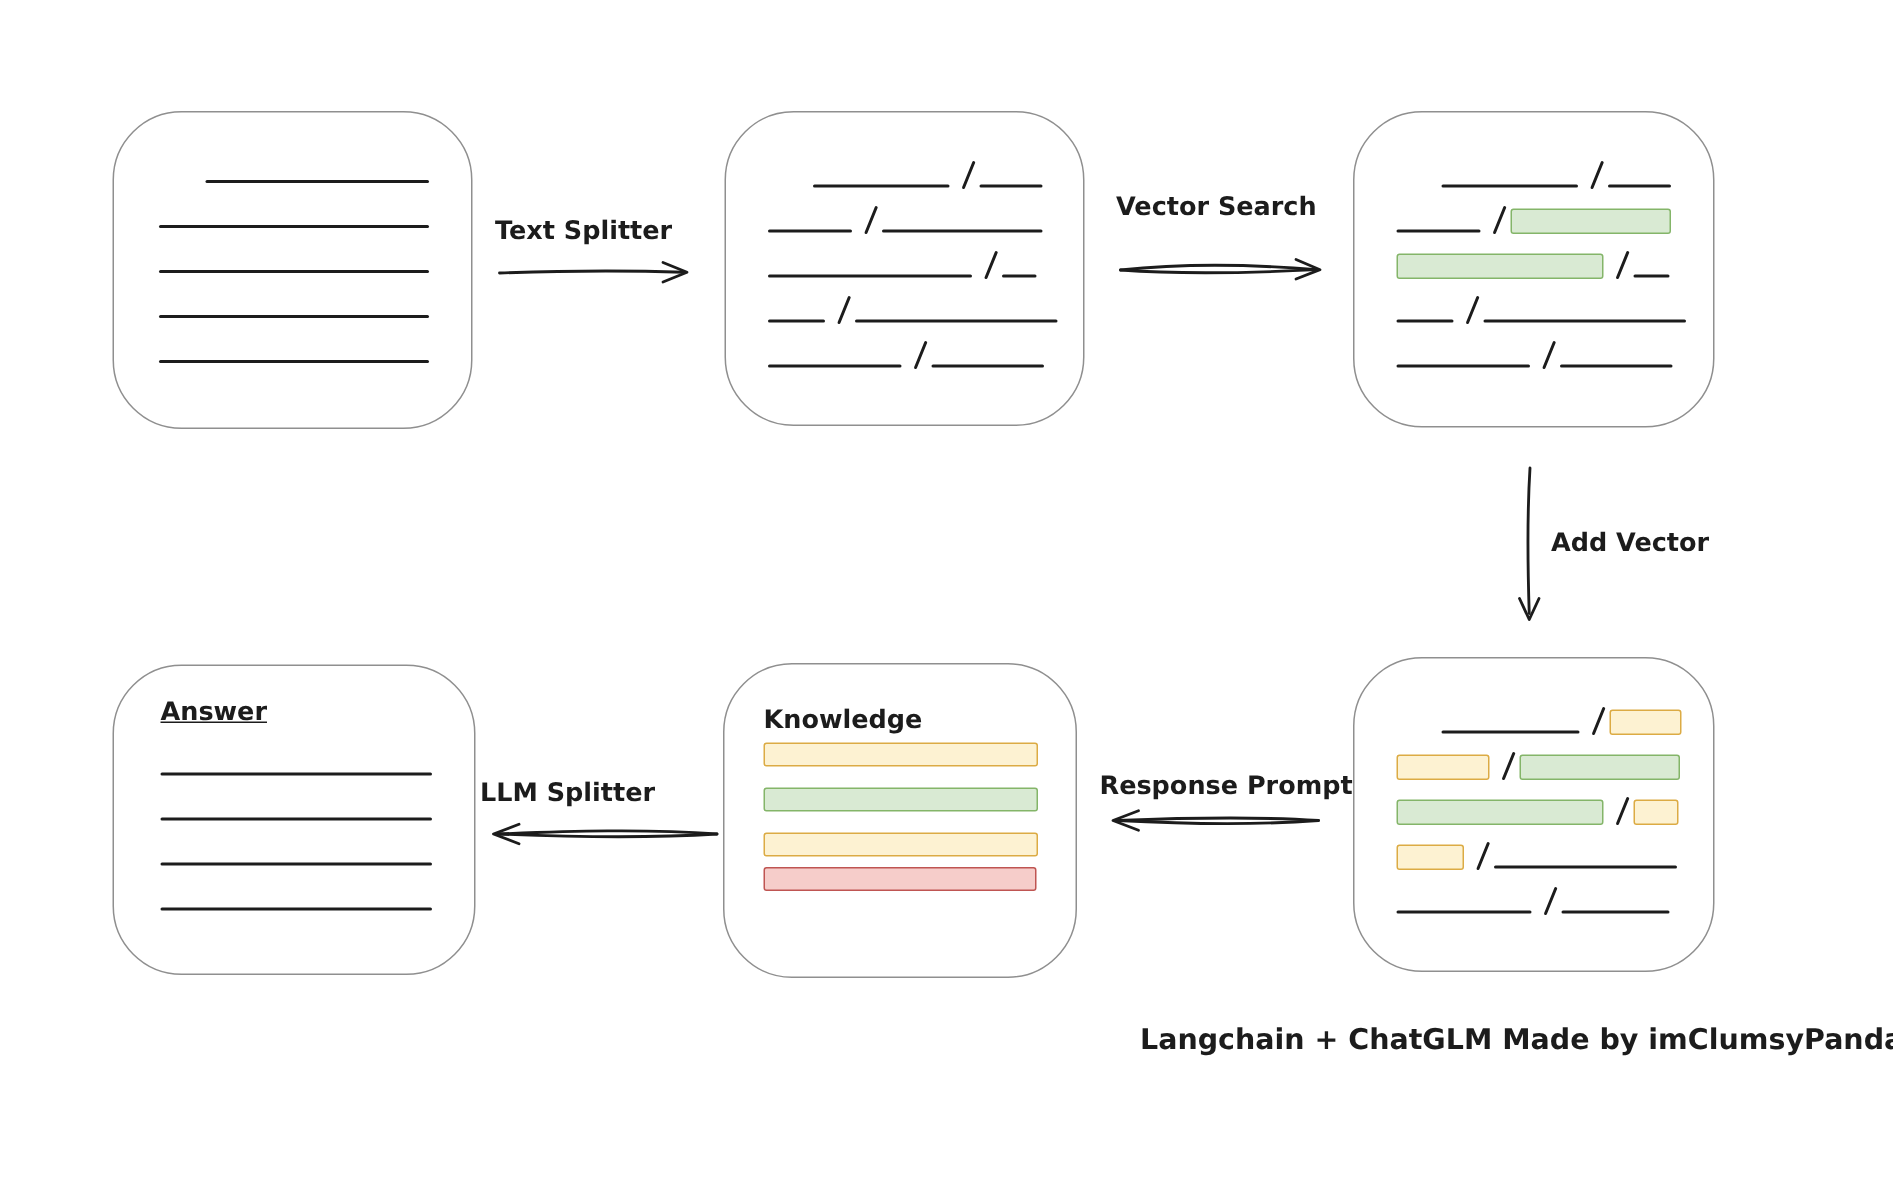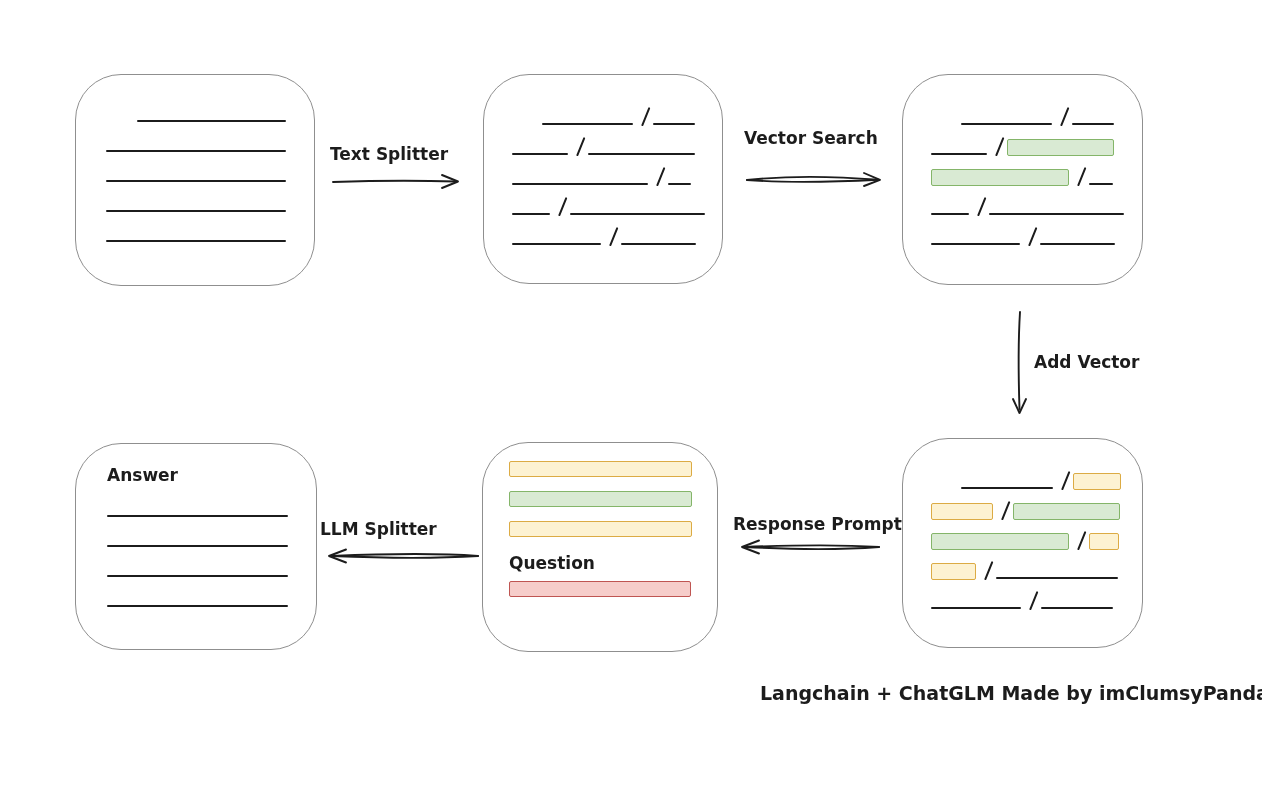--- a/index.html
+++ b/index.html
@@ -8,21 +8,21 @@
     font-family:"DejaVu Sans", sans-serif; color:#1c1c1c; overflow:hidden;
   }
   .node {
     position:absolute; background:#fff; border:1.6px solid #8f8f8f;
     border-radius:46px; box-sizing:border-box;
   }
   .rows { box-sizing:border-box; }
   .doc-rows     { padding:18px 0 0 30px; }
   .pattern-rows { padding:21px 0 0 28px; }
   .prompt-rows  { padding:14px 0 0 26px; }
-  .answer-rows  { padding:14px 0 0 31px; }
+  .answer-rows  { padding:14px 0 0 31px;text-decoration:underline; }
   .row { display:flex; align-items:flex-end; height:30px; }
   .seg-line { height:2.2px; background:#1c1c1c; border-radius:1px; margin-bottom:1px; }
   .seg-slash { position:relative; width:10px; height:20px; margin:0 5px; flex:none; }
   .seg-slash::after {
     content:""; position:absolute; left:3px; bottom:0; width:2.2px; height:20px;
     background:#1c1c1c; border-radius:1px;
     transform:rotate(22deg); transform-origin:bottom center;
   }
   .seg-chip { height:17px; box-sizing:border-box; border-radius:2px; flex:none; }
   .chip-green  { background:var(--green-fill,#d9ead3);  border:1.6px solid var(--green-border,#84b569); }
@@ -153,31 +153,31 @@
         <div class="row">
           <div class="seg-line" style="width: 90px;"></div>
           <div class="seg-slash"></div>
           <div class="seg-line" style="width: 72px;"></div>
         </div>
       </div>
   </div>
 
   <div class="node" style="left:482px; top:442px; width:236px; height:210px;">
     <div class="rows prompt-rows">
+        <div class="row" style="height: 34px;">
+          <div class="seg-label">Knowledge</div>
+        </div>
         <div class="row" style="height: 20px;">
           <div class="seg-chip chip-yellow" style="width: 183px; height: 16px;"></div>
         </div>
         <div class="row" style="height: 30px;">
           <div class="seg-chip chip-green" style="width: 183px; height: 16px;"></div>
         </div>
         <div class="row" style="height: 30px;">
           <div class="seg-chip chip-yellow" style="width: 183px; height: 16px;"></div>
-        </div>
-        <div class="row" style="height: 37px;">
-          <div class="seg-label">Question</div>
         </div>
         <div class="row" style="height: 23px;">
           <div class="seg-chip chip-red" style="width: 182px; height: 16px;"></div>
         </div>
       </div>
   </div>
 
   <div class="node" style="left:75px; top:443px; width:242px; height:207px;">
     <div class="rows answer-rows">
         <div class="row" style="height: 28px;">

